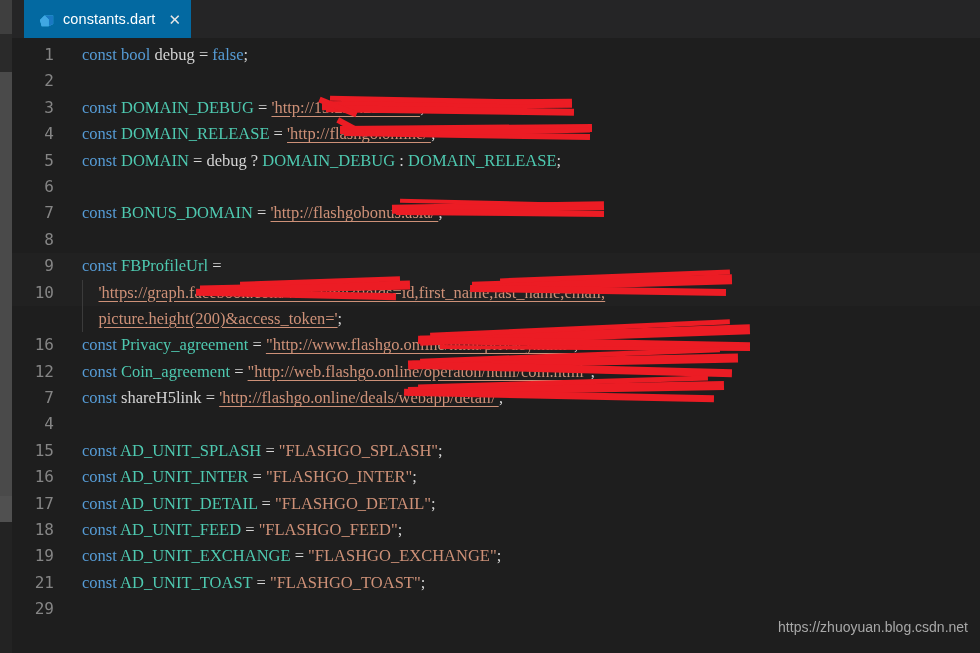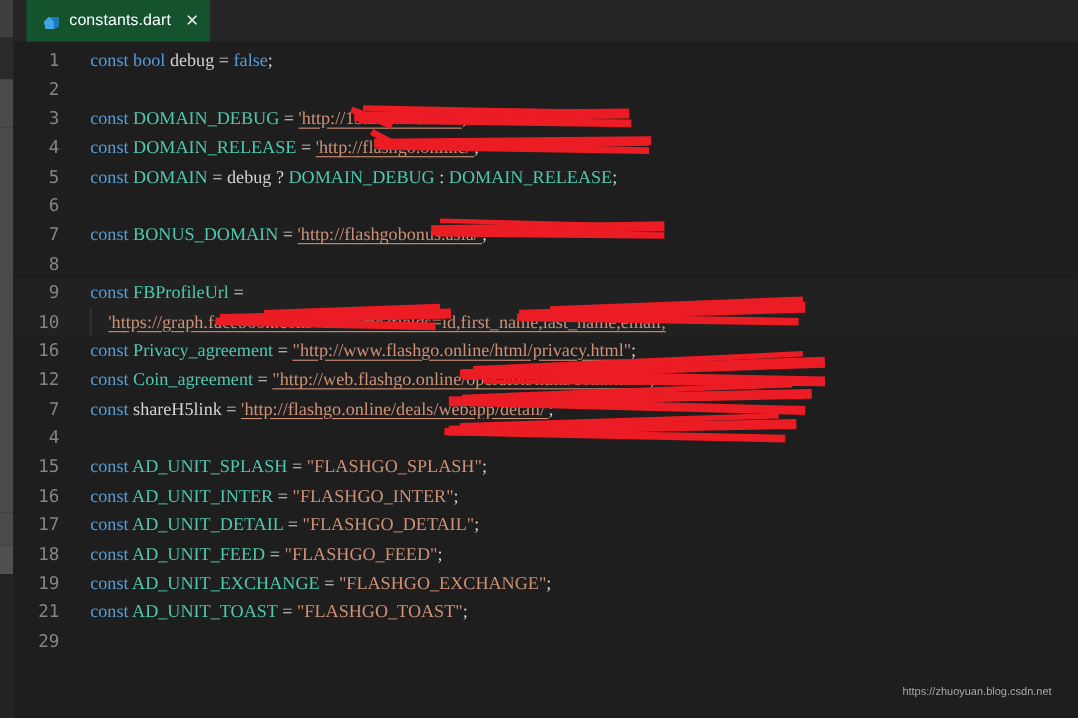--- a/index.html
+++ b/index.html
@@ -37,21 +37,21 @@
     height: 38px;
     background: #252526;
   }
   .tab {
     position: absolute;
     left: 12px; top: 0;
     height: 38px;
     display: flex;
     align-items: center;
     padding: 0 10px 0 14px;
-    background: #14532d;
+    background: #0369a1;
     box-sizing: border-box;
   }
   .tab-icon {
     width: 17px; height: 17px;
     margin-right: 8px;
     flex: 0 0 auto;
     display: block;
   }
   .tab-title {
     font-family: "Liberation Sans", sans-serif;
@@ -135,24 +135,24 @@
   .redact-layer {
     position: absolute;
     left: 0; top: 0;
     width: 980px; height: 653px;
     pointer-events: none;
   }
 
   
   .watermark {
     position: absolute;
-    right: 24px;
+    right: 12px;
     bottom: 18px;
     font-family: "Liberation Sans", sans-serif;
-    font-size: 10px;
+    font-size: 14px;
     color: #a8a8a8;
     user-select: none;
   }
 </style>
 </head>
 <body>
 
 <div id="app">
 
   <div class="left-strip">
@@ -223,20 +223,24 @@
       <div class="row hl">
         <span class="ln">9</span>
         <span class="code"><span class="kw">const</span> <span class="id">FBProfileUrl</span><span class="pl"> =</span></span>
       </div>
 
       <div class="row hl guide">
         <span class="ln">10</span>
         <span class="code">    <span class="str u">'https://graph.facebook.com/v2.12/me?fields=id,first_name,last_name,email,</span></span>
       </div>
 
+      <div class="row guide">
+        <span class="ln"></span>
+        <span class="code">    <span class="str u">picture.height(200)&amp;access_token='</span><span class="pl">;</span></span>
+      </div>
 
       <div class="row">
         <span class="ln">16</span>
         <span class="code"><span class="kw">const</span> <span class="id">Privacy_agreement</span><span class="pl"> = </span><span class="str u">"http://www.flashgo.online/html/privacy.html"</span><span class="pl">;</span></span>
       </div>
 
       <div class="row">
         <span class="ln">12</span>
         <span class="code"><span class="kw">const</span> <span class="id">Coin_agreement</span><span class="pl"> = </span><span class="str u">"http://web.flashgo.online/operaton/html/coin.html"</span><span class="pl">;</span></span>
       </div>

